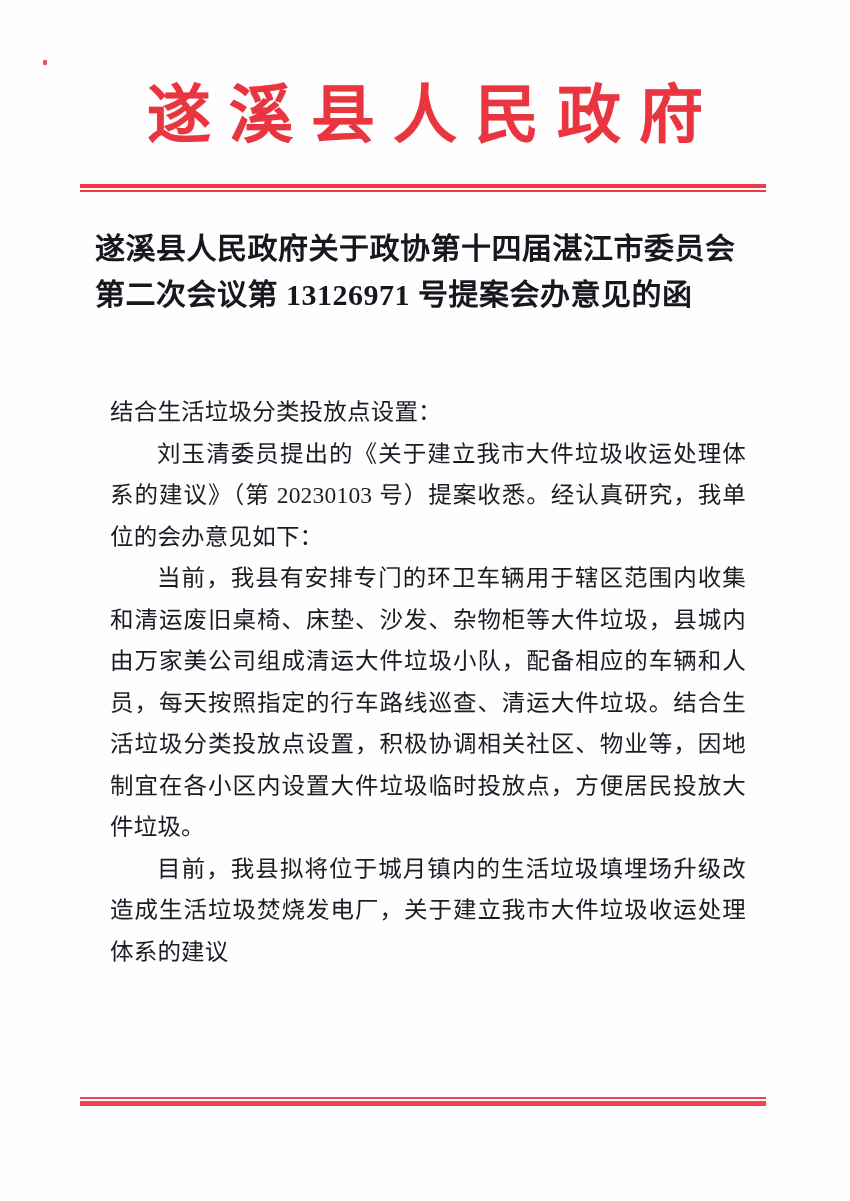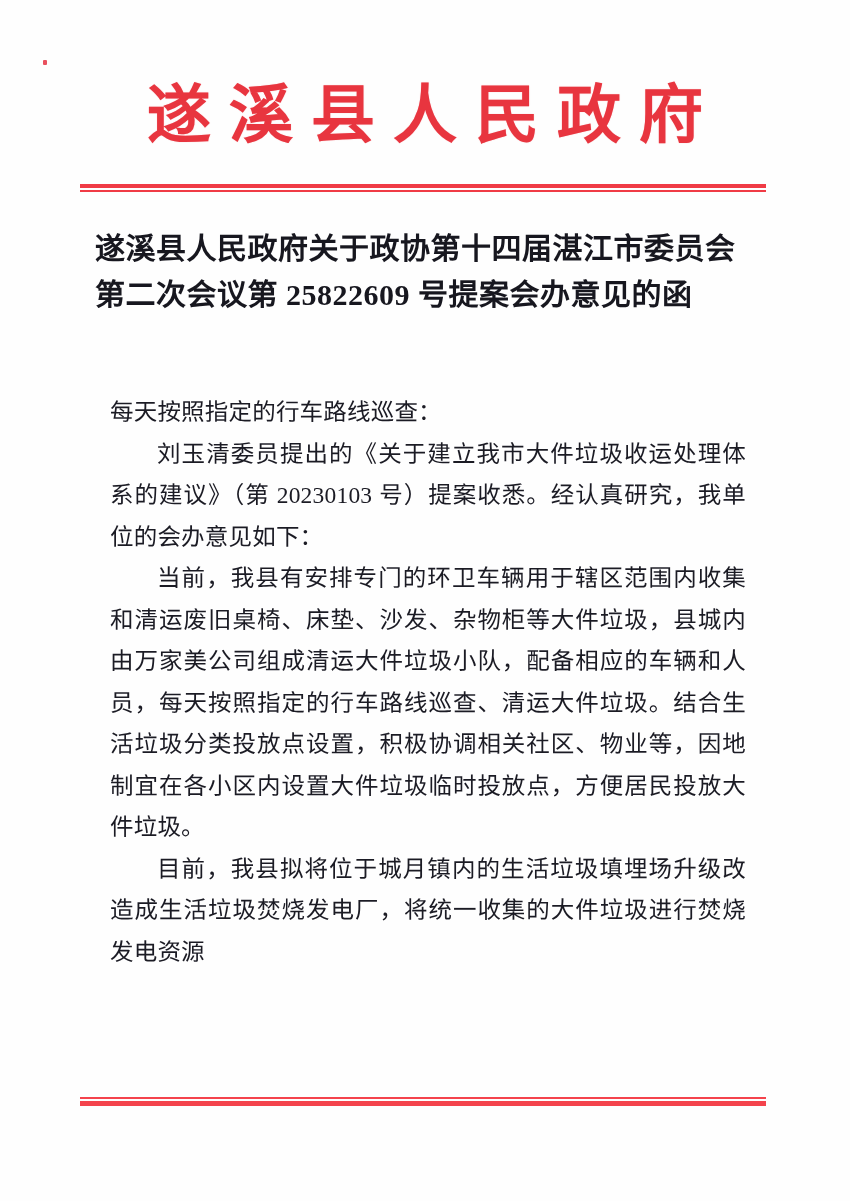--- a/index.html
+++ b/index.html
@@ -170,28 +170,28 @@
     <div class="letterhead-title">遂溪县人民政府</div>
   </div>
 
   <div class="rule-top">
     <div class="bar-thick"></div>
     <div class="bar-thin"></div>
   </div>
 
   <div class="doc-title">
     <span class="line">遂溪县人民政府关于政协第十四届湛江市委员会</span>
-    <span class="line">第二次会议第 25822609 号提案会办意见的函</span>
+    <span class="line">第二次会议第 13126971 号提案会办意见的函</span>
   </div>
 
   <div class="body-block">
-    <p class="salutation">每天按照指定的行车路线巡查：</p>
+    <p class="salutation">结合生活垃圾分类投放点设置：</p>
     <p class="para">刘玉清委员提出的《关于建立我市大件垃圾收运处理体系的建议》（第 20230103 号）提案收悉。经认真研究，我单位的会办意见如下：</p>
     <p class="para">当前，我县有安排专门的环卫车辆用于辖区范围内收集和清运废旧桌椅、床垫、沙发、杂物柜等大件垃圾，县城内由万家美公司组成清运大件垃圾小队，配备相应的车辆和人员，每天按照指定的行车路线巡查、清运大件垃圾。结合生活垃圾分类投放点设置，积极协调相关社区、物业等，因地制宜在各小区内设置大件垃圾临时投放点，方便居民投放大件垃圾。</p>
-    <p class="para">目前，我县拟将位于城月镇内的生活垃圾填埋场升级改造成生活垃圾焚烧发电厂，将统一收集的大件垃圾进行焚烧发电资源</p>
+    <p class="para">目前，我县拟将位于城月镇内的生活垃圾填埋场升级改造成生活垃圾焚烧发电厂，关于建立我市大件垃圾收运处理体系的建议</p>
   </div>
 
   <div class="rule-bottom">
     <div class="bar-thin"></div>
     <div class="bar-thick"></div>
   </div>
 
   <div class="footer-area"></div>
 
 </div>

